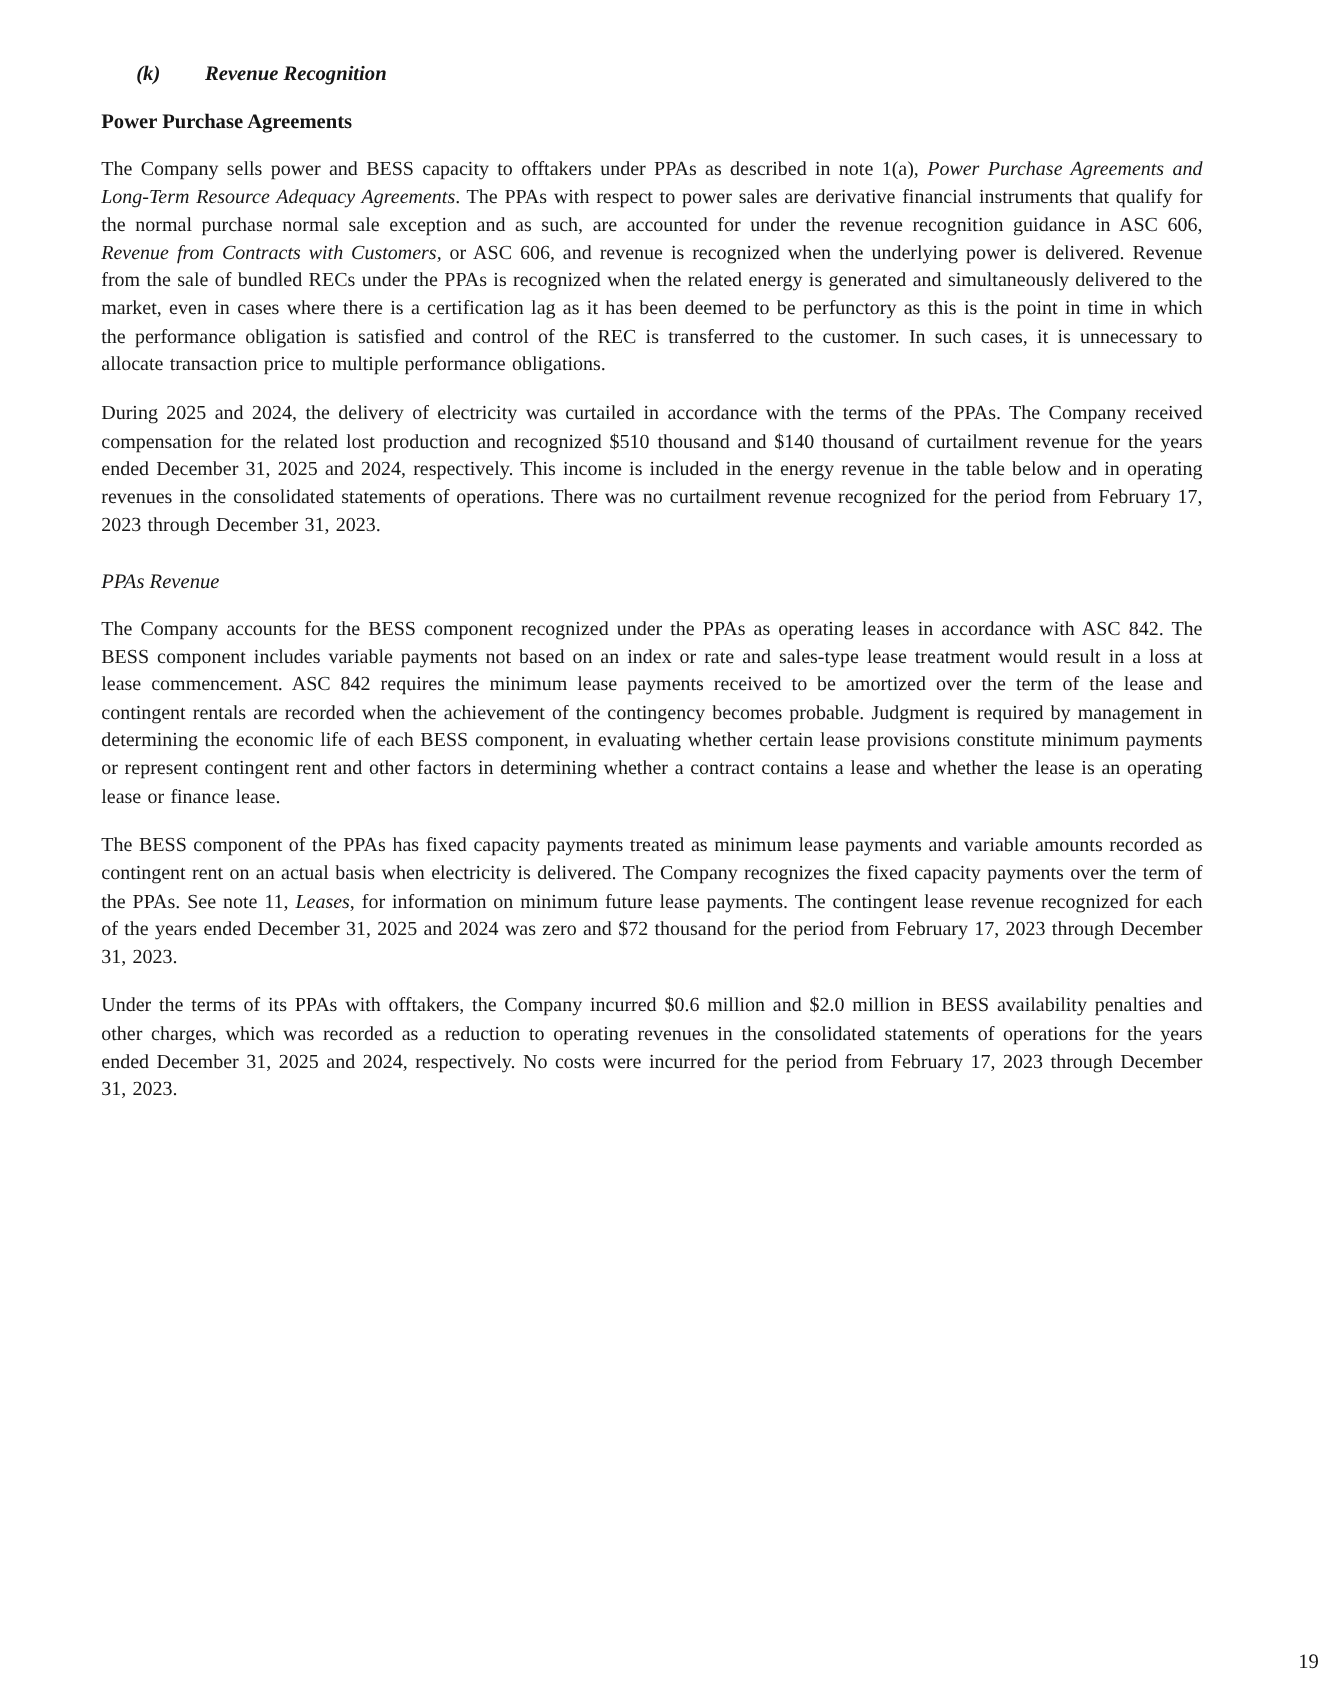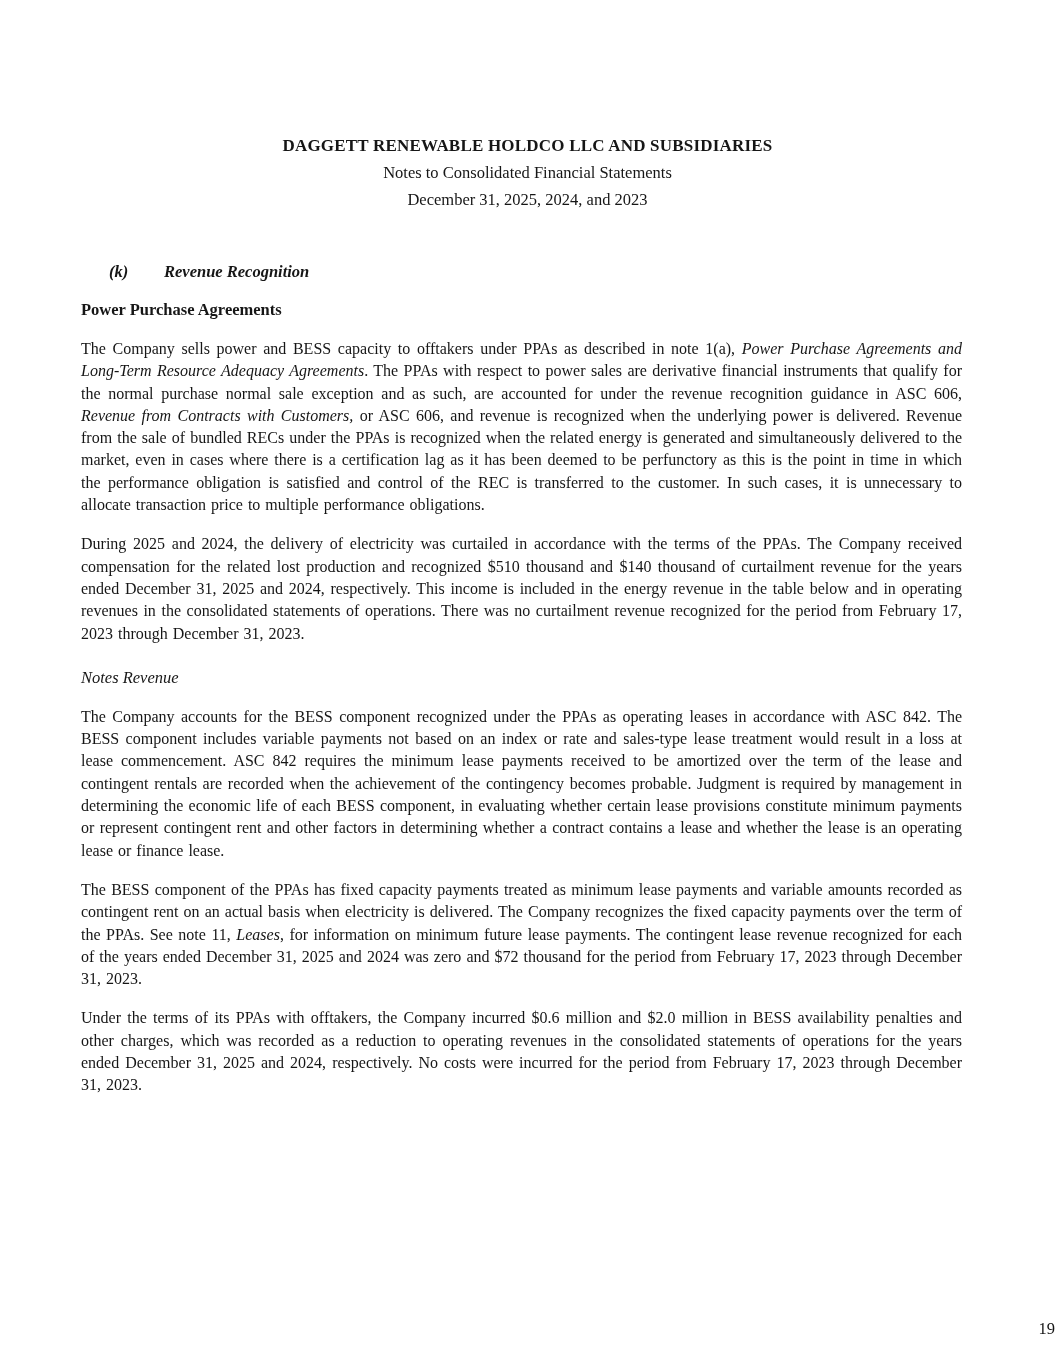--- a/index.html
+++ b/index.html
@@ -80,38 +80,33 @@
     bottom: 26px;
     text-align: right;
     font-size: 16.5px;
   }
 </style>
 </head>
 <body>
 
 <div class="page">
 
-  <div class="doc-header">
-    <div class="doc-title">DAGGETT RENEWABLE HOLDCO LLC AND SUBSIDIARIES</div>
-    <div class="doc-subtitle">Notes to Consolidated Financial Statements</div>
-    <div class="doc-dateline">December 31, 2025, 2024, and 2023</div>
-  </div>
 
   <div class="section-row">
     <span class="section-label">(k)</span><span class="section-title">Revenue Recognition</span>
   </div>
 
   <div class="body-col">
     <div class="sub-heading-bold">Power Purchase Agreements</div>
 
     <p class="para"><span>The Company sells power and BESS capacity to offtakers under PPAs as described in note 1(a), </span><i>Power Purchase Agreements and Long-Term Resource Adequacy Agreements</i><span>. The PPAs with respect to power sales are derivative financial instruments that qualify for the normal purchase normal sale exception and as such, are accounted for under the revenue recognition guidance in ASC 606, </span><i>Revenue from Contracts with Customers,</i><span> or ASC 606, and revenue is recognized when the underlying power is delivered. Revenue from the sale of bundled RECs under the PPAs is recognized when the related energy is generated and simultaneously delivered to the market, even in cases where there is a certification lag as it has been deemed to be perfunctory as this is the point in time in which the performance obligation is satisfied and control of the REC is transferred to the customer. In such cases, it is unnecessary to allocate transaction price to multiple performance obligations.</span></p>
 
     <p class="para"><span>During 2025 and 2024, the delivery of electricity was curtailed in accordance with the terms of the PPAs. The Company received compensation for the related lost production and recognized $510 thousand and $140 thousand of curtailment revenue for the years ended December 31, 2025 and 2024, respectively. This income is included in the energy revenue in the table below and in operating revenues in the consolidated statements of operations. There was no curtailment revenue recognized for the period from February 17, 2023 through December 31, 2023.</span></p>
 
-    <div class="sub-heading-italic">Notes Revenue</div>
+    <div class="sub-heading-italic">PPAs Revenue</div>
 
     <p class="para"><span>The Company accounts for the BESS component recognized under the PPAs as operating leases in accordance with ASC 842. The BESS component includes variable payments not based on an index or rate and sales-type lease treatment would result in a loss at lease commencement. ASC 842 requires the minimum lease payments received to be amortized over the term of the lease and contingent rentals are recorded when the achievement of the contingency becomes probable. Judgment is required by management in determining the economic life of each BESS component, in evaluating whether certain lease provisions constitute minimum payments or represent contingent rent and other factors in determining whether a contract contains a lease and whether the lease is an operating lease or finance lease.</span></p>
 
     <p class="para"><span>The BESS component of the PPAs has fixed capacity payments treated as minimum lease payments and variable amounts recorded as contingent rent on an actual basis when electricity is delivered. The Company recognizes the fixed capacity payments over the term of the PPAs. See note 11, </span><i>Leases</i><span>, for information on minimum future lease payments. The contingent lease revenue recognized for each of the years ended December 31, 2025 and 2024 was zero and $72 thousand for the period from February 17, 2023 through December 31, 2023.</span></p>
 
     <p class="para"><span>Under the terms of its PPAs with offtakers, the Company incurred $0.6 million and $2.0 million in BESS availability penalties and other charges, which was recorded as a reduction to operating revenues in the consolidated statements of operations for the years ended December 31, 2025 and 2024, respectively. No costs were incurred for the period from February 17, 2023 through December 31, 2023.</span></p>
   </div>
 
   <div class="page-footer">
     <span>19</span>

